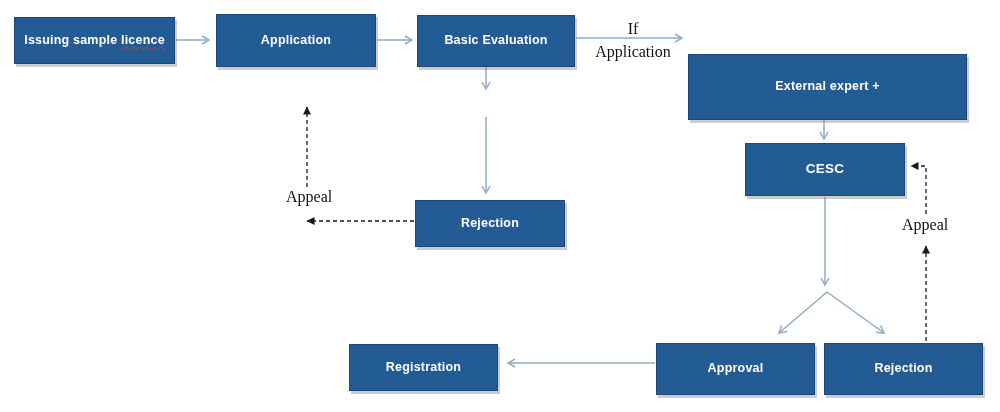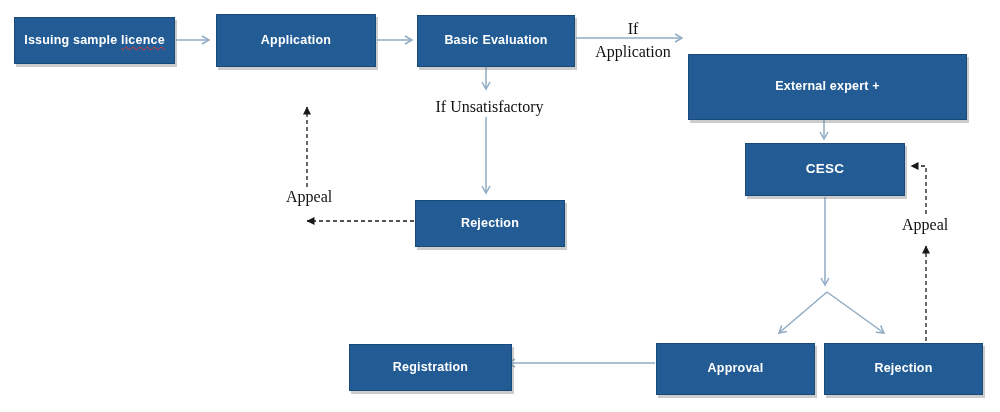--- a/index.html
+++ b/index.html
@@ -120,31 +120,30 @@
   </div>
 
   <div class="node" style="left:745px; top:143px; width:160px; height:53px; font-size:13.5px;text-align:center;">
     <span>CESC</span>
   </div>
 
   <div class="node" style="left:415px; top:200px; width:150px; height:47px;">
     <span>Rejection</span>
   </div>
 
-  <div class="node" style="left:349px; top:344px; width:163px; height:47px;">
+  <div class="node" style="left:349px; top:344px; width:149px; height:47px;">
     <span>Registration</span>
   </div>
 
   <div class="node" style="left:656px; top:343px; width:159px; height:52px;">
     <span>Approval</span>
   </div>
 
   <div class="node" style="left:824px; top:343px; width:159px; height:52px;">
     <span>Rejection</span>
   </div>
 
   <div class="edge-label" style="left:613px; top:20px; width:40px;">If</div>
   <div class="edge-label" style="left:592px; top:43px; width:82px;">Application</div>
-  <div class="edge-label" style="left:432px; top:98px; width:115px;">If Unsatisfactory</div>
   <div class="edge-label" style="left:286px; top:188px;">Appeal</div>
   <div class="edge-label" style="left:902px; top:216px;">Appeal</div>
 
 </div>
 
 </body></html>

